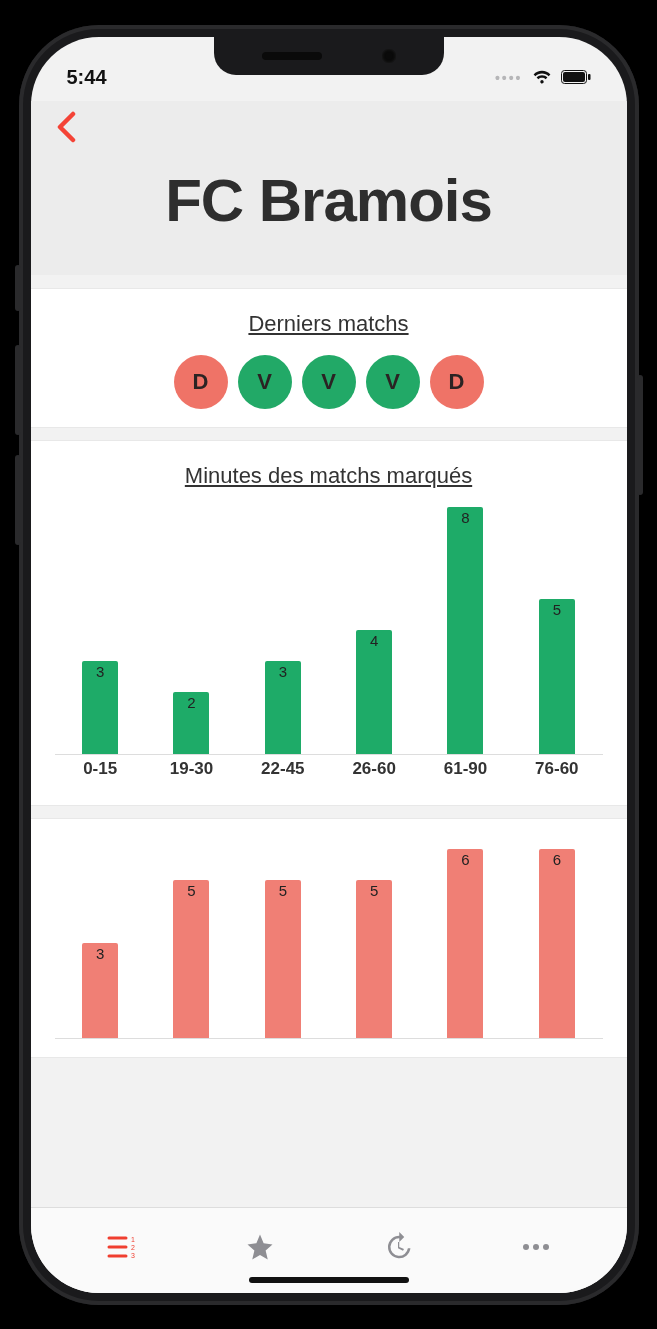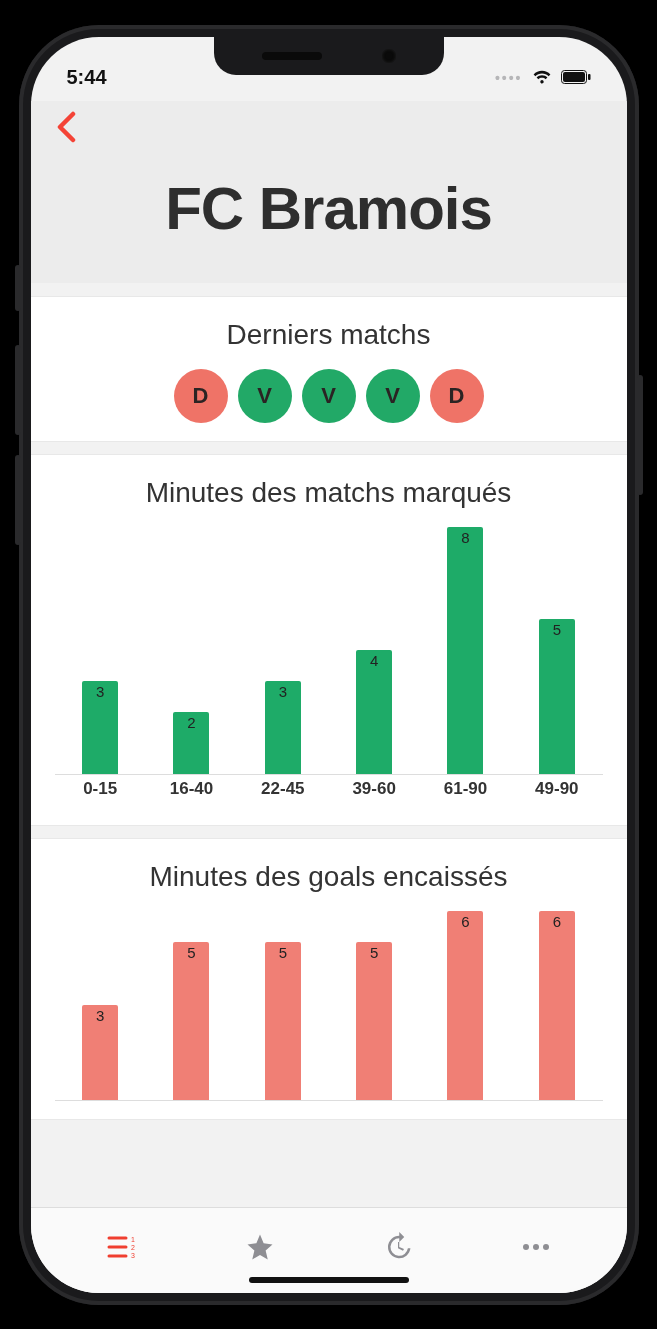--- a/index.html
+++ b/index.html
@@ -26,27 +26,27 @@
     height: 64px; display:flex; align-items:center; justify-content:space-between;
     padding: 18px 36px 0 36px; font-weight:600; font-size:20px; color:#111;
   }
   .status-right { display:flex; align-items:center; gap:8px; }
   .dots { letter-spacing:2px; color:#b6b6b8; font-size:14px; }
   .wifi, .batt { display:inline-block; }
   .header {
     background:#ececec; padding: 6px 18px 40px 18px;
   }
   .back { color:#f44336; font-size:38px; font-weight:300; padding:2px 6px; display:inline-block; cursor:pointer;}
-  .title { font-size:60px; font-weight:800; color:#2e2e2e; text-align:center; margin-top:20px; letter-spacing:-1px;}
+  .title { font-size:60px; font-weight:800; color:#2e2e2e; text-align:center; margin-top:12px; letter-spacing:-1px;}
   .content { flex:1; overflow:auto; background:#f2f2f2; }
   .card {
     background:#fff; margin: 14px 0; padding: 22px 14px 18px 14px;
     box-shadow: 0 1px 0 rgba(0,0,0,.04), 0 -1px 0 rgba(0,0,0,.04);
   }
-  .card h3 { text-align:center; font-size:28px; font-weight:400; color:#333; margin-bottom:18px; }
+  .card h3 { text-align:center; font-size:22px; font-weight:400; color:#333; margin-bottom:18px;text-decoration:underline; }
   .pills { display:flex; justify-content:center; gap:10px; }
   .pill {
     width:54px; height:54px; border-radius:50%; display:flex; align-items:center; justify-content:center;
     font-weight:700; font-size:22px; color:#2b2323;
   }
   .pill.D { background:#ef7367; }
   .pill.V { background:#22a967; }
   .chart { height: 280px; position:relative; margin: 8px 10px 0 10px;}
   .chart.short { height: 190px; }
   .plot { position:absolute; left:0; right:0; bottom:32px; top:0; display:flex; align-items:flex-end; justify-content:space-around; border-bottom:1px solid #ddd;}
@@ -153,31 +153,30 @@
                 </div>
               </div>
               <div class="bar-wrap">
                 <div class="bar green" style="height: 62.5%;">
                   <span class="lbl">5</span>
                 </div>
               </div>
             </div>
           <div class="xaxis" id="xaxis0">
               <span>0-15</span>
-              <span>16-40</span>
+              <span>19-30</span>
               <span>22-45</span>
-              <span>39-60</span>
+              <span>26-60</span>
               <span>61-90</span>
-              <span>49-90</span>
+              <span>76-60</span>
             </div>
         </div>
       </div>
 
       <div class="card">
-        <h3>Minutes des goals encaissés</h3>
         <div class="chart short">
           <div class="plot" id="plot1">
               <div class="bar-wrap">
                 <div class="bar red" style="height: 50%;">
                   <span class="lbl">3</span>
                 </div>
               </div>
               <div class="bar-wrap">
                 <div class="bar red" style="height: 83.3333%;">
                   <span class="lbl">5</span>

